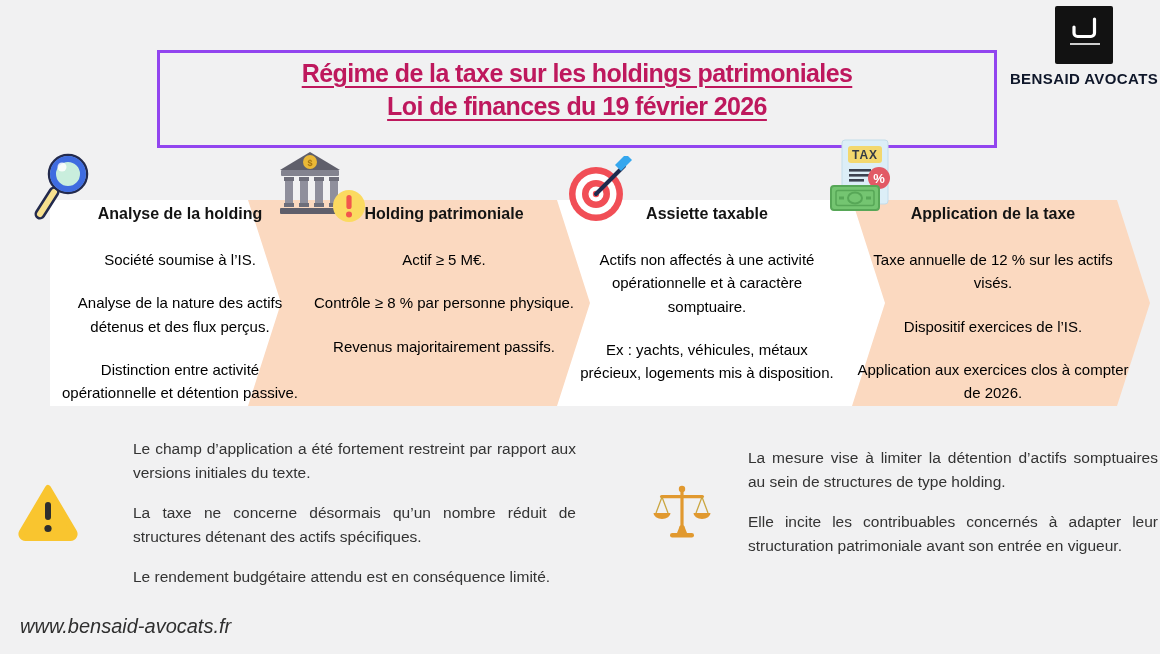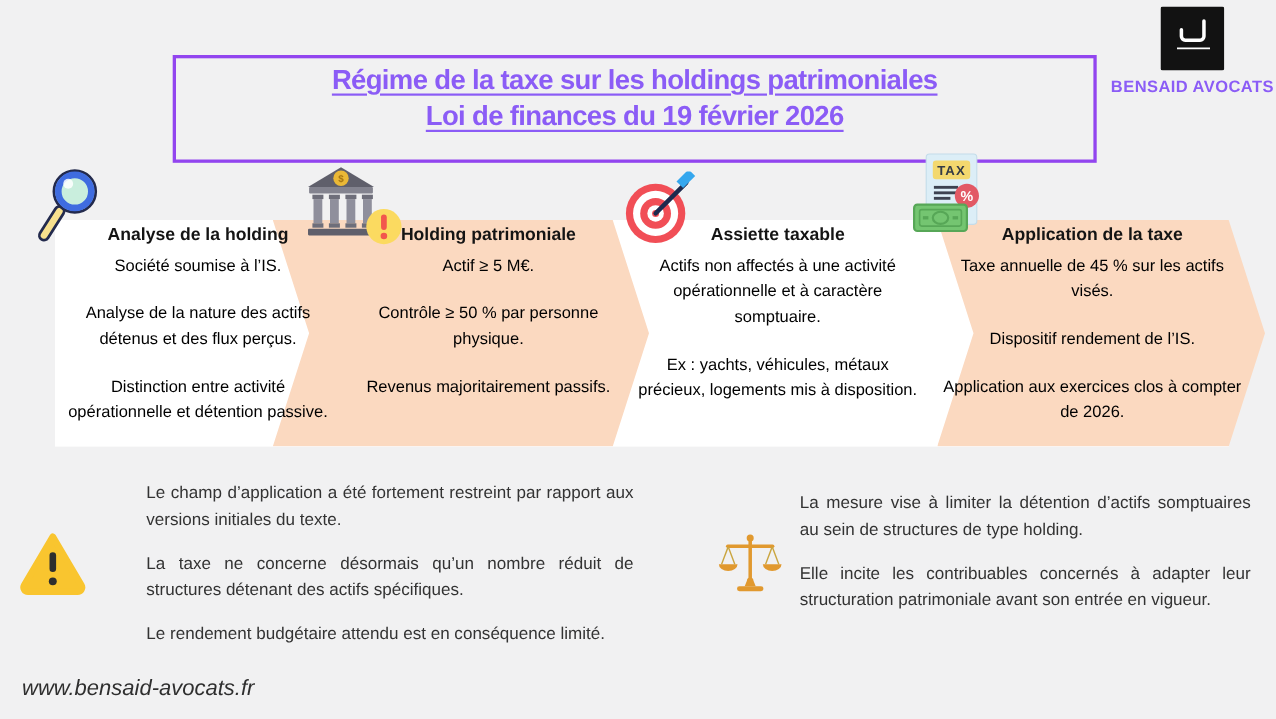--- a/index.html
+++ b/index.html
@@ -7,56 +7,56 @@
     width:1160px;height:654px;position:relative;overflow:hidden;
     background:#f1f1f2;
     font-family:"Liberation Sans", sans-serif;
     color:#3b3b3b;
   }
   .abs{position:absolute;}
 
   
   .logo-wrap{left:1008px;top:6px;width:152px;text-align:center;}
   .logo-square{display:inline-block;}
-  .brand-name{font-size:15px;font-weight:bold;color:#8b5cf6;letter-spacing:.4px;margin-top:2px;}
+  .brand-name{font-size:15px;font-weight:bold;color:#0f172a;letter-spacing:.4px;margin-top:2px;}
 
   
   .title-box{
     left:157px;top:50px;width:840px;height:98px;
     border:3px solid #9245ef;background:transparent;
     display:flex;flex-direction:column;align-items:center;
     padding-top:4px;box-sizing:border-box;
   }
   .title-line{
     font-size:25px;font-weight:bold;letter-spacing:-.6px;
-    color:#8b5cf6;line-height:1.32;
+    color:#be185d;line-height:1.32;
     text-decoration:underline;text-decoration-thickness:2px;text-underline-offset:4px;
   }
 
   
   .band{left:50px;top:200px;width:1067px;height:206px;background:#ffffff;}
   .chevron{background:#fbd9c0;}
   .chevron-2{left:248px;top:200px;width:342px;height:206px;
     clip-path:polygon(0px 0px,309px 0px,342px 103px,309px 206px,0px 206px,33px 103px);}
   .chevron-4{left:852px;top:200px;width:298px;height:206px;
     clip-path:polygon(0px 0px,265px 0px,298px 103px,265px 206px,0px 206px,33px 103px);}
 
   .step-col{top:205px;text-align:center;}
-  .step-col h3{margin:0 0 7px 0;font-size:16px;font-weight:bold;color:#141414;}
+  .step-col h3{margin:0 0 25px 0;font-size:16px;font-weight:bold;color:#141414;}
   .step-col p{margin:0 0 20px 0;font-size:15px;line-height:1.55;color:#000000;}
   .col-1{left:55px;width:250px;}
   .col-2{left:310px;width:268px;}
   .col-3{left:578px;width:258px;}
   .col-4{left:853px;width:280px;}
 
   
   .note-text{font-size:15.5px;line-height:1.55;text-align:justify;color:#333;}
   .note-text p{margin:0 0 16px 0;}
   .note-left{left:90px;top:437px;width:443px;margin-left:43px;}
-  .note-right{left:727px;top:446px;width:410px;}
+  .note-right{left:748px;top:446px;width:410px;}
 
   
   .footer-site{left:20px;top:615px;font-size:20px;font-style:italic;color:#2f2f2f;}
 </style>
 </head>
 <body>
 
 <div>
 
   <div class="abs logo-wrap">
@@ -151,34 +151,34 @@
   <div class="abs step-col col-1">
     <h3>Analyse de la holding</h3>
     <p>Société soumise à l’IS.</p>
     <p>Analyse de la nature des actifs détenus et des flux perçus.</p>
     <p>Distinction entre activité opérationnelle et détention passive.</p>
   </div>
 
   <div class="abs step-col col-2">
     <h3>Holding patrimoniale</h3>
     <p>Actif ≥ 5 M€.</p>
-    <p>Contrôle ≥ 50 % par personne physique.</p>
+    <p>Contrôle ≥ 8 % par personne physique.</p>
     <p>Revenus majoritairement passifs.</p>
   </div>
 
   <div class="abs step-col col-3">
     <h3>Assiette taxable</h3>
     <p>Actifs non affectés à une activité opérationnelle et à caractère somptuaire.</p>
     <p>Ex : yachts, véhicules, métaux précieux, logements mis à disposition.</p>
   </div>
 
   <div class="abs step-col col-4">
     <h3>Application de la taxe</h3>
-    <p>Taxe annuelle de 45 % sur les actifs visés.</p>
-    <p>Dispositif rendement de l’IS.</p>
+    <p>Taxe annuelle de 12 % sur les actifs visés.</p>
+    <p>Dispositif exercices de l’IS.</p>
     <p>Application aux exercices clos à compter de 2026.</p>
   </div>
 
   <div class="abs" style="left:16px;top:482px;">
     <svg width="64" height="60" viewBox="0 0 64 60">
       <path d="M32 6 L58 50 a4 4 0 0 1 -3.5 6 H9.5 A4 4 0 0 1 6 50 Z" fill="#f9c52f" stroke="#f9c52f" stroke-width="6" stroke-linejoin="round"></path>
       <rect x="29" y="20" width="6" height="18" rx="3" fill="#2e2e2e"></rect>
       <circle cx="32" cy="46.5" r="3.6" fill="#2e2e2e"></circle>
     </svg>
   </div>

